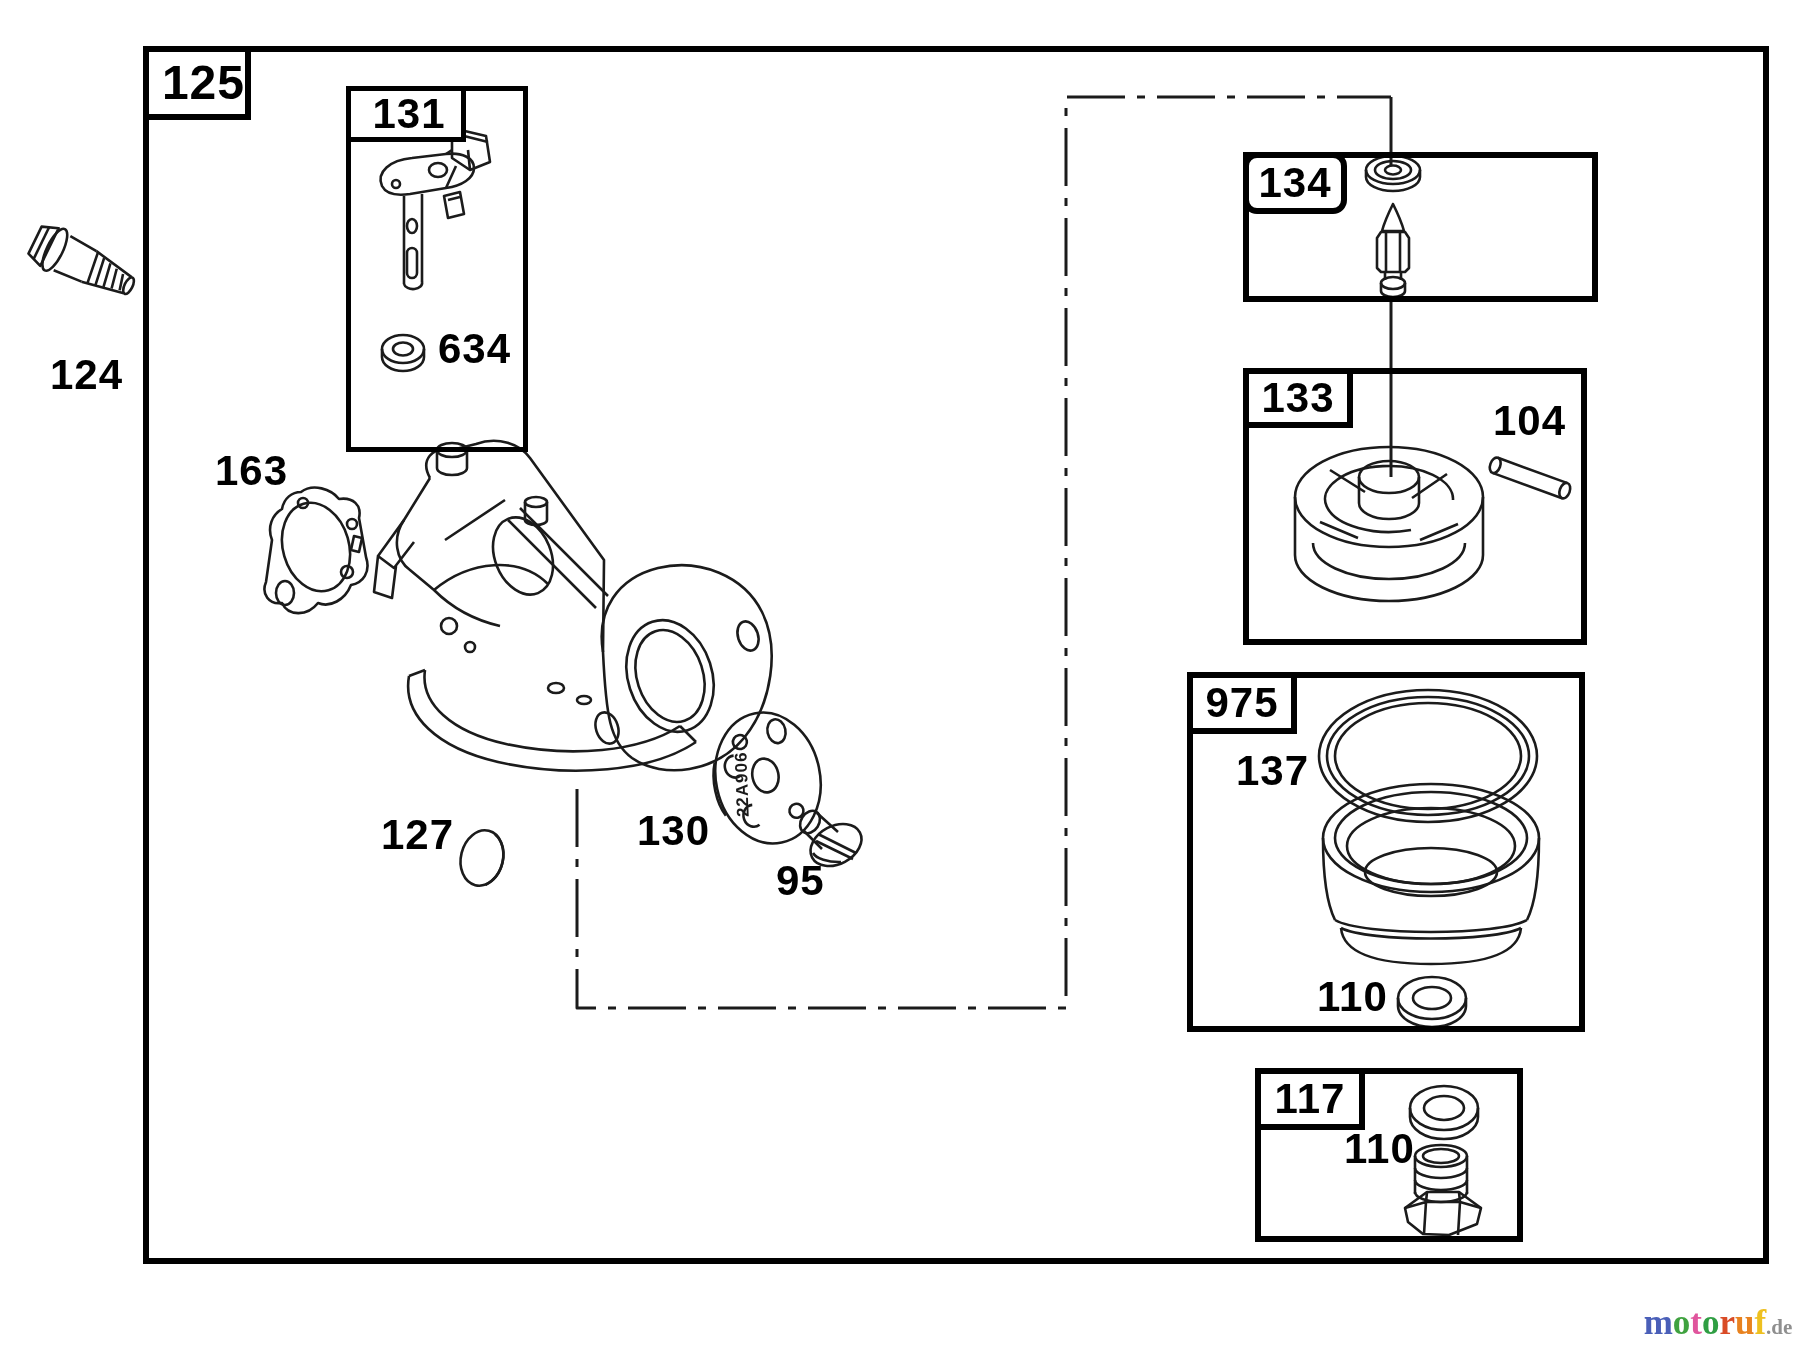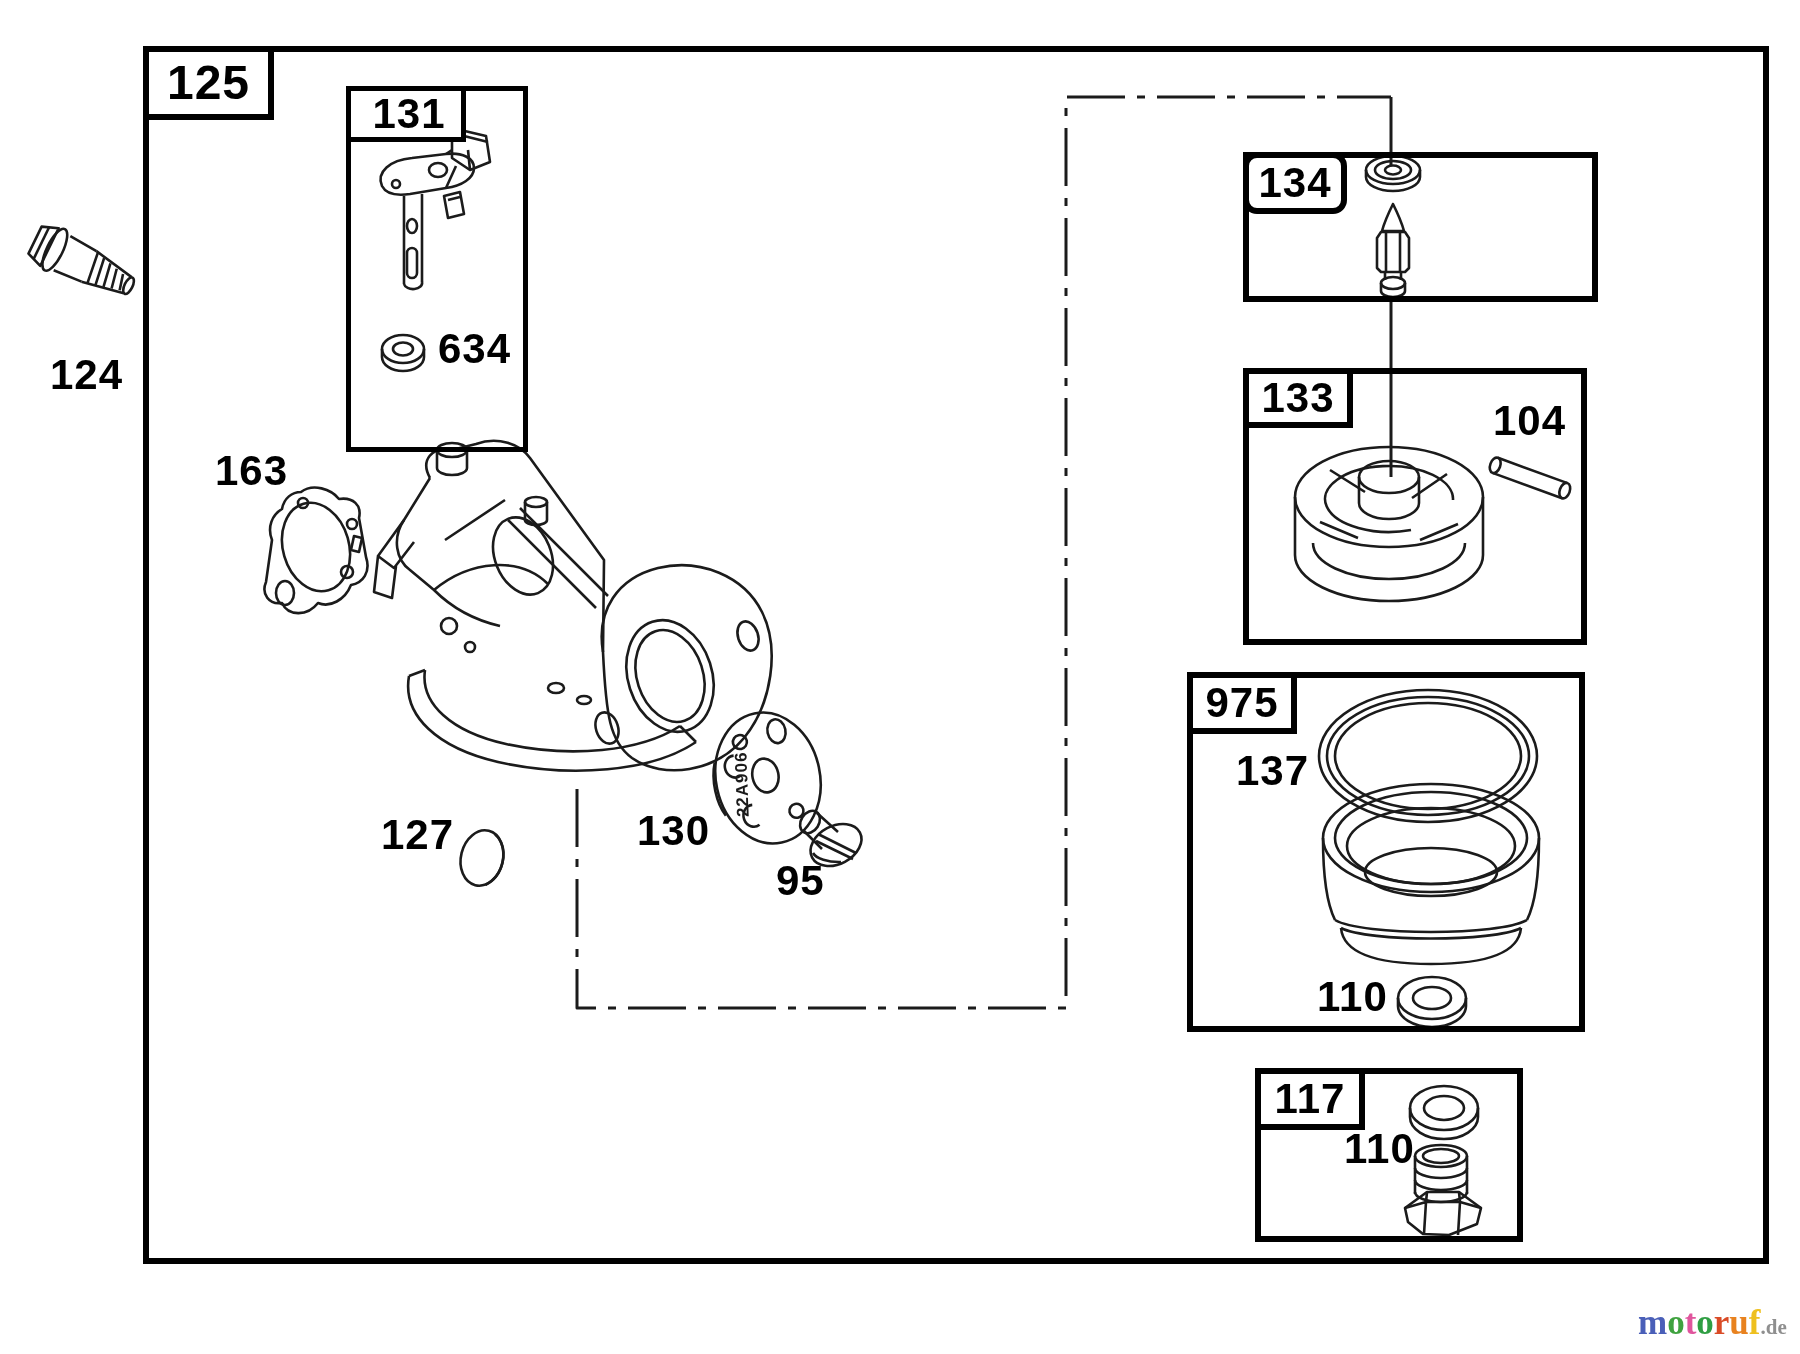--- a/index.html
+++ b/index.html
@@ -21,21 +21,21 @@
   .labelbox{
     position:absolute;border:6px solid #000;background:#ffffff;box-sizing:border-box;
     display:flex;align-items:center;justify-content:center;
     font-weight:bold;font-size:42px;letter-spacing:1px;line-height:1;
   }
   .labelbox.thin{border-width:5px;padding-left:6px;}
   .labelbox.big{font-size:48px;}
   .plabel{position:absolute;font-weight:bold;font-size:42px;letter-spacing:1px;line-height:1;white-space:nowrap;}
   .note{position:absolute;left:14px;top:1286px;font-size:40px;line-height:1.1;}
   .logo{
-    position:absolute;left:1638px;top:1302px;width:160px;text-align:left;
+    position:absolute;left:1638px;top:1302px;width:160px;text-align:center;
     font-family:"Liberation Serif",serif;font-weight:bold;font-size:35px;line-height:1.2;white-space:nowrap;
   }
   .logo .suffix{font-size:21px;color:#8f8f8f;}
 </style>
 </head>
 <body>
 
 <div class="canvas">
 
   <svg class="art" width="1800" height="1354" viewBox="0 0 1800 1354">
@@ -210,21 +210,21 @@
     </g>
   </svg>
 
   <div class="frame" style="left:143px;top:46px;width:1626px;height:1218px;"></div>
   <div class="frame thin" style="left:346px;top:86px;width:182px;height:366px;"></div>
   <div class="frame" style="left:1243px;top:152px;width:355px;height:150px;"></div>
   <div class="frame" style="left:1243px;top:368px;width:344px;height:277px;"></div>
   <div class="frame" style="left:1187px;top:672px;width:398px;height:360px;"></div>
   <div class="frame" style="left:1255px;top:1068px;width:268px;height:174px;"></div>
 
-  <div class="labelbox big" style="left:143px;top:46px;width:131px;height:74px;">
+  <div class="labelbox big" style="left:143px;top:46px;width:108px;height:74px;justify-content:flex-end;">
     <span>125</span>
   </div>
   <div class="labelbox thin" style="left:346px;top:86px;width:120px;height:56px;">
     <span>131</span>
   </div>
   <div class="labelbox" style="left:1243px;top:152px;width:104px;height:62px;border-radius:14px;">
     <span>134</span>
   </div>
   <div class="labelbox" style="left:1243px;top:368px;width:110px;height:60px;">
     <span>133</span>

